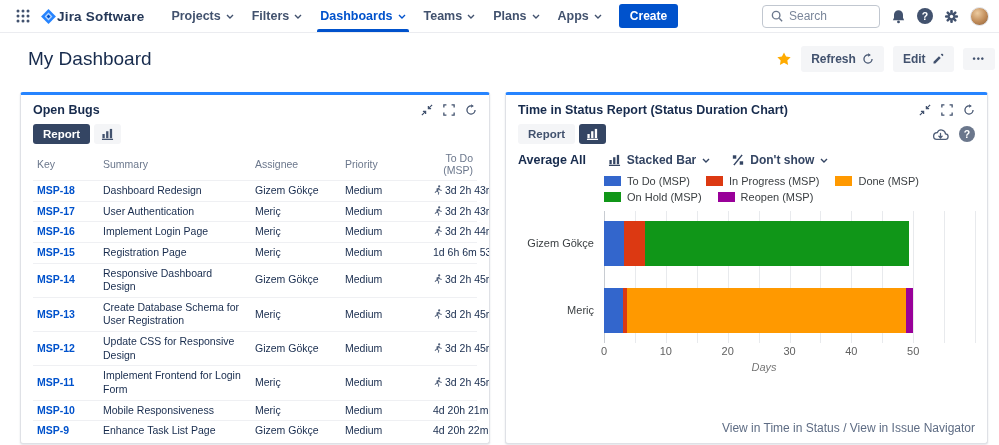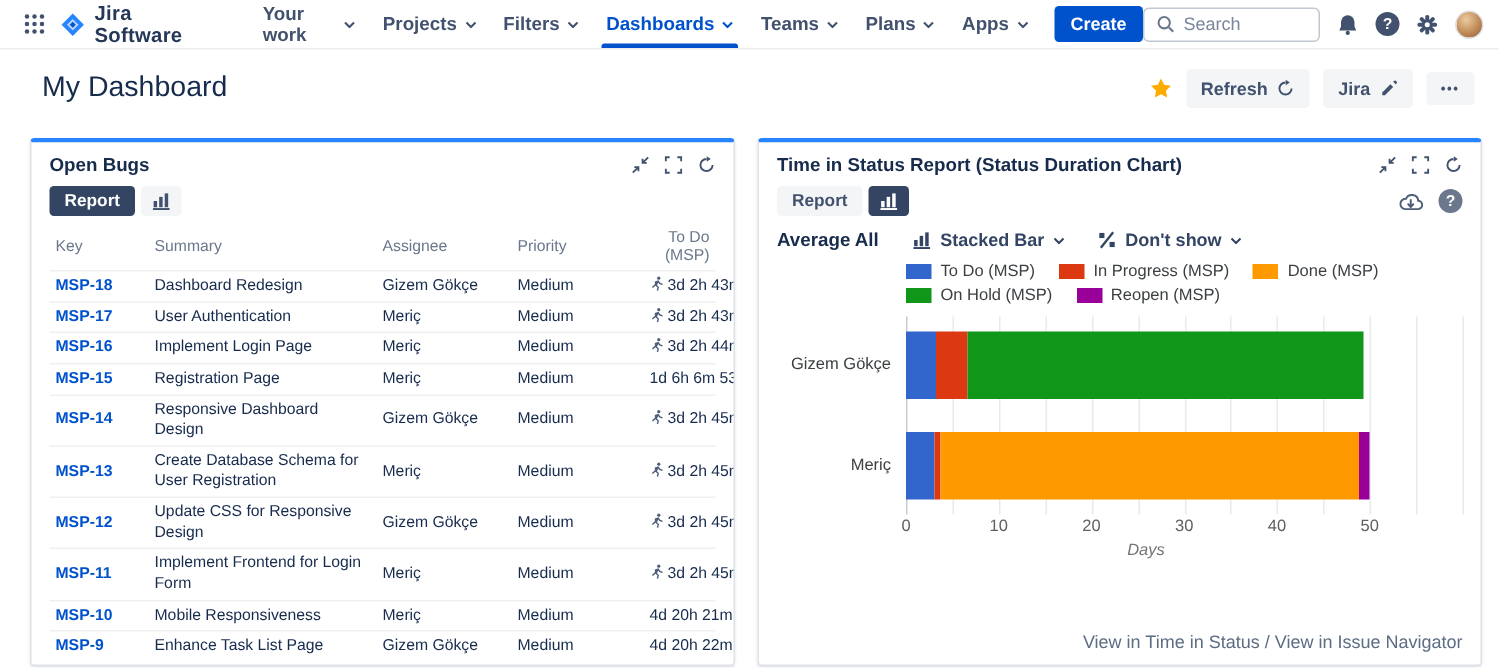--- a/index.html
+++ b/index.html
@@ -10,21 +10,21 @@
     position: relative;
   }
   svg { display: block; }
 
   
   .topnav {
     height: 33px; display: flex; align-items: center;
     border-bottom: 1px solid #EBECF0; padding: 0 10px 0 10px;
   }
   .appswitcher { color:#42526E; padding: 4px 6px; cursor: pointer; }
-  .brand { display: flex; align-items: center; gap: 6px; margin: 0 18px 0 4px; }
+  .brand { display: flex; align-items: center; margin: 0 18px 0 4px; }
   .brand-name { font-size: 13.5px; font-weight: 700; color: #253858; letter-spacing: .2px; }
   .nav-items { display: flex; align-items: stretch; height: 100%; }
   .nav-item {
     position: relative; display: flex; align-items: center; gap: 5px;
     padding: 0 9px; font-size: 12.5px; font-weight: 600; color: #42526E; cursor: pointer;
   }
   .nav-item .chev { color: #42526E; margin-top: 1px; }
   .nav-item.active { color: #0052CC; }
   .nav-item.active .chev { color: #0052CC; }
   .nav-item.active::after {
@@ -55,21 +55,21 @@
   .avatar {
     width: 19px; height: 19px; border-radius: 50%;
     background: radial-gradient(circle at 38% 30%, #eccba0 0%, #c08b58 55%, #8a5f3a 100%);
     border: 1px solid #DFE1E6; cursor: pointer;
   }
   .icon-btn { cursor: pointer; color: #42526E; display: flex; align-items: center; }
 
   
   .page-header {
     display: flex; align-items: center; justify-content: space-between;
-    padding: 13px 16px 9px 28px;
+    padding: 13px 4px 9px 28px;
   }
   .page-title { font-size: 19px; font-weight: 500; color: #172B4D; }
   .header-actions { display: flex; align-items: center; gap: 9px; }
   .subtle-btn {
     display: flex; align-items: center; gap: 6px;
     background: #F4F5F7; border: none; border-radius: 3px;
     font-family: inherit; font-size: 12px; font-weight: 600; color: #42526E;
     padding: 6px 10px; cursor: pointer;
   }
 
@@ -166,28 +166,20 @@
       <svg width="17" height="17" viewBox="0 0 24 24">
         <path fill="#2684FF" d="M12 1.5 1.5 12 12 22.5 22.5 12z"></path>
         <path fill="#B3D4FF" d="M12 6.5 6.5 12l5.5 5.5L17.5 12z"></path>
         <path fill="#0052CC" d="M12 9.2 9.2 12l2.8 2.8 2.8-2.8z"></path>
       </svg>
     </span>
     <span class="brand-name">Jira Software</span>
   </div>
   <div class="nav-items">
     <div class="nav-item">
-      <span>Your work</span>
-      <span class="chev">
-          <svg width="8" height="5" viewBox="0 0 8 5">
-            <path d="M1 1l3 3 3-3" fill="none" stroke="currentColor" stroke-width="1.4"></path>
-          </svg>
-        </span>
-    </div>
-    <div class="nav-item">
       <span>Projects</span>
       <span class="chev">
           <svg width="8" height="5" viewBox="0 0 8 5">
             <path d="M1 1l3 3 3-3" fill="none" stroke="currentColor" stroke-width="1.4"></path>
           </svg>
         </span>
     </div>
     <div class="nav-item">
       <span>Filters</span>
       <span class="chev">
@@ -275,21 +267,21 @@
     <button class="subtle-btn">
       <span>Refresh</span>
       <span>
         <svg width="12" height="12" viewBox="0 0 16 16">
             <path d="M8 2.6a5.4 5.4 0 1 0 5.4 5.4" fill="none" stroke="currentColor" stroke-width="1.7"></path>
             <path d="M8.2.2l3.6 2.5-3.6 2.4z" fill="currentColor"></path>
           </svg>
       </span>
     </button>
     <button class="subtle-btn">
-      <span>Jira</span>
+      <span>Edit</span>
       <span>
         <svg width="12" height="12" viewBox="0 0 16 16" fill="currentColor">
             <path d="M2 11.6V14h2.4l7.3-7.3-2.4-2.4zM13.9 4.3l-2.2-2.2 1-1c.3-.3.9-.3 1.2 0l1 1c.3.3.3.9 0 1.2z"></path>
           </svg>
       </span>
     </button>
     <button class="subtle-btn" style="letter-spacing:1px;">
       <span style="font-size:9px;">•••</span>
     </button>
   </div>

